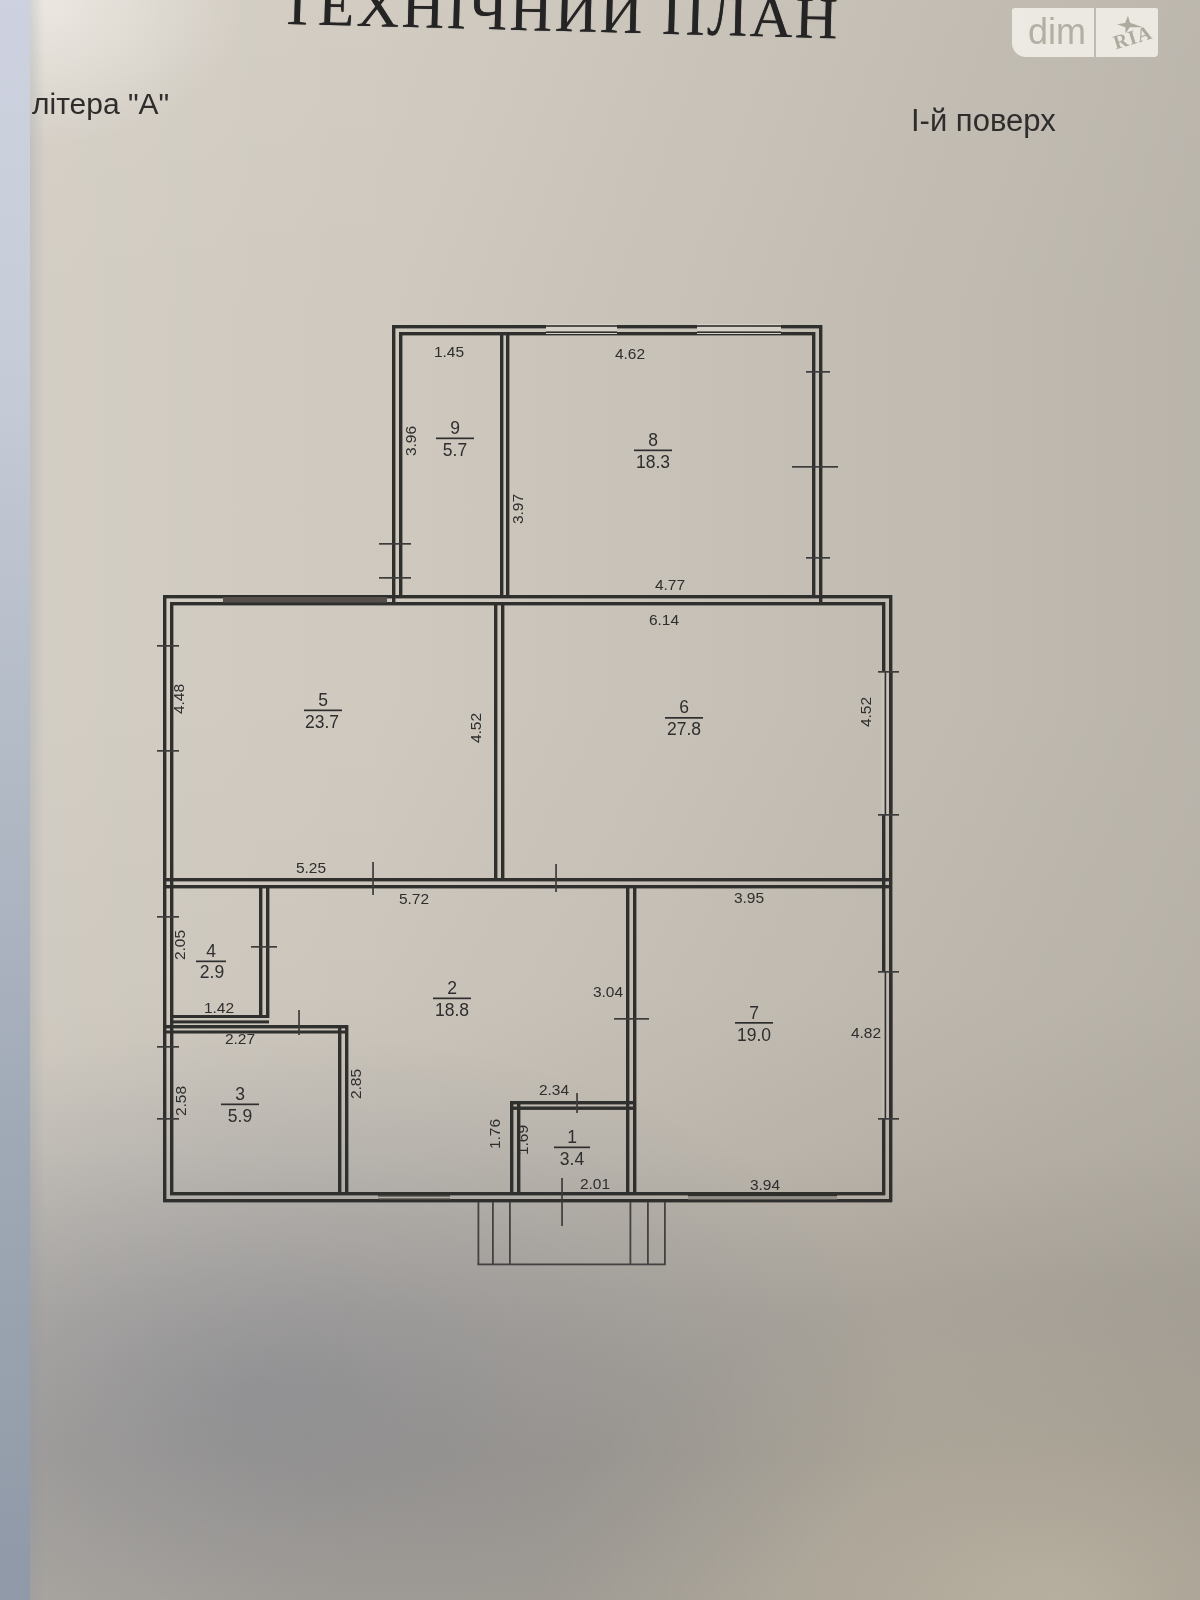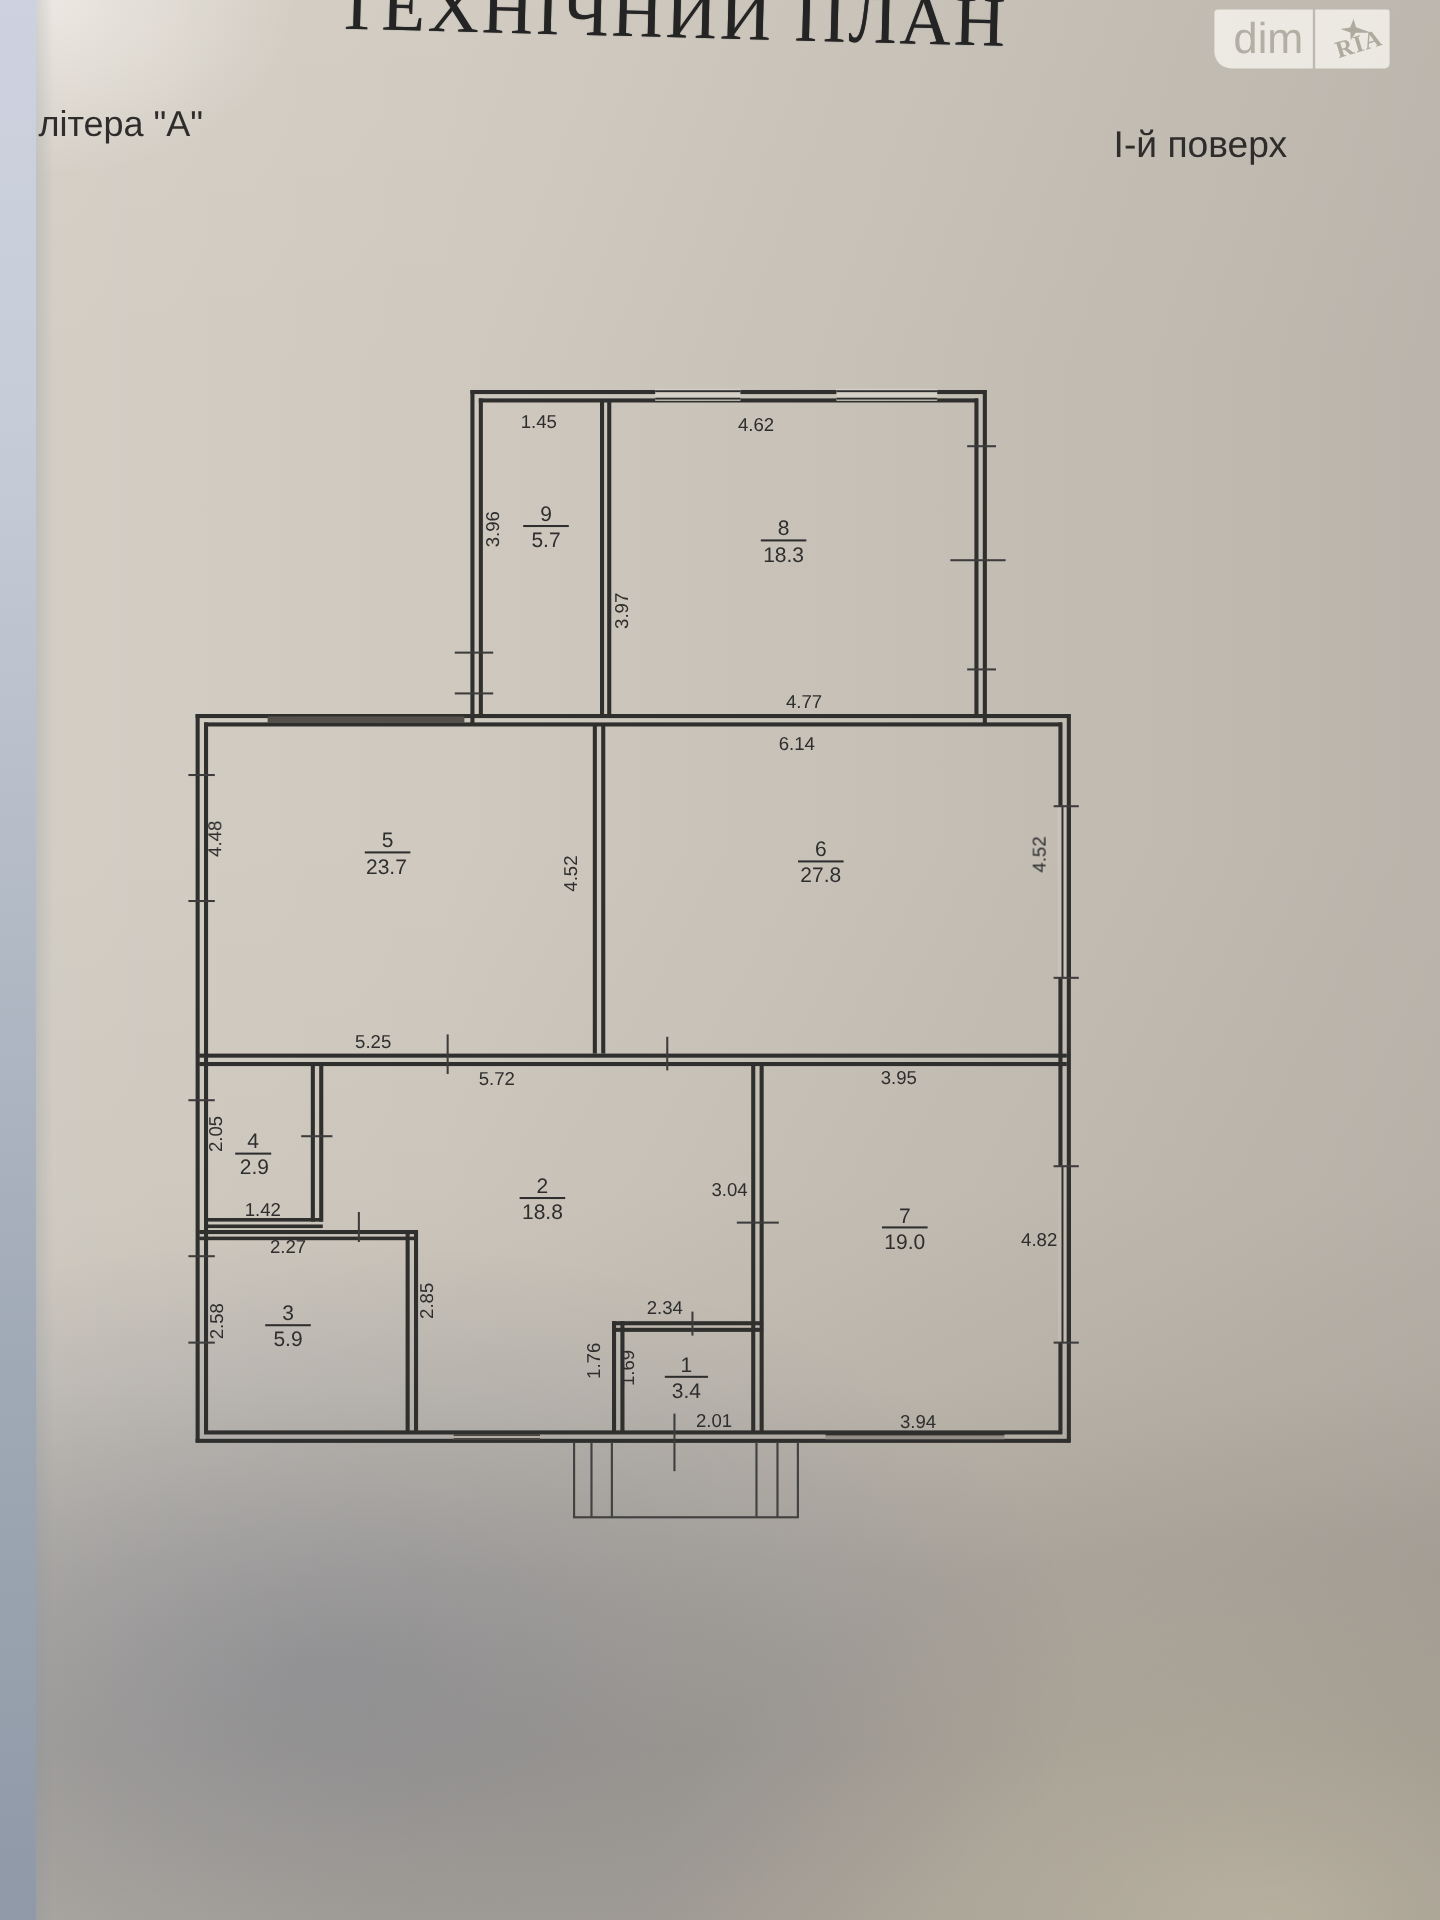--- a/index.html
+++ b/index.html
@@ -18,21 +18,21 @@
 <body>
 <div id="page">
 
   <div style="position:absolute;left:0;top:0;width:30px;height:1600px;background:linear-gradient(to bottom,#ced2e0 0%,#c6ccd8 22%,#b2bac6 48%,#9fa9b5 72%,#8f99a7 100%);"></div>
   <div style="position:absolute;left:30px;top:0;width:15px;height:1600px;background:linear-gradient(to right,rgba(140,148,160,0.25),rgba(140,148,160,0));"></div>
 
   <div class="hdr" style="left:0;top:-23px;width:1120px;text-align:center;font-family:'Liberation Serif',serif;font-size:59px;letter-spacing:2.5px;color:#242424;text-shadow:0 0 0.7px rgba(35,35,35,0.85);transform:rotate(1.5deg);transform-origin:560px 30px;">ТЕХНІЧНИЙ ПЛАН</div>
 
   <div class="hdr" style="left:32px;top:87px;font-size:30px;">літера "А"</div>
 
-  <div class="hdr" style="left:911px;top:103px;font-size:31px;margin-left:17px;">І-й поверх</div>
+  <div class="hdr" style="left:911px;top:103px;font-size:31px;">І-й поверх</div>
 
   <div style="position:absolute;left:1012px;top:8px;width:146px;height:49px;padding-left:39px;">
     <div style="position:absolute;left:0;top:0;width:82px;height:49px;background:rgba(251,249,243,0.74);border-radius:3px 0 0 14px;"></div>
     <div style="position:absolute;left:84px;top:0;width:62px;height:49px;background:rgba(251,249,243,0.74);border-radius:0 2px 4px 0;"></div>
     <div style="position:absolute;left:16px;top:3px;font-size:36px;color:#b3afa4;">dim</div>
     <div style="position:absolute;left:101px;top:18px;font-size:20px;font-weight:bold;color:#aeaa9e;font-family:'Liberation Serif',serif;transform:rotate(-17deg);letter-spacing:1px;">RIA</div>
     <svg style="position:absolute;left:105px;top:7px;" width="28" height="20" viewBox="0 0 28 20">
         <path d="M10 1 L12.8 7.8 L26 11 L13 12.2 L9.5 19 L8.6 12.6 L0 10.6 L7.9 8.4 Z" fill="#aeaa9e" transform="rotate(6 13 10)"></path>
       </svg>
   </div>

